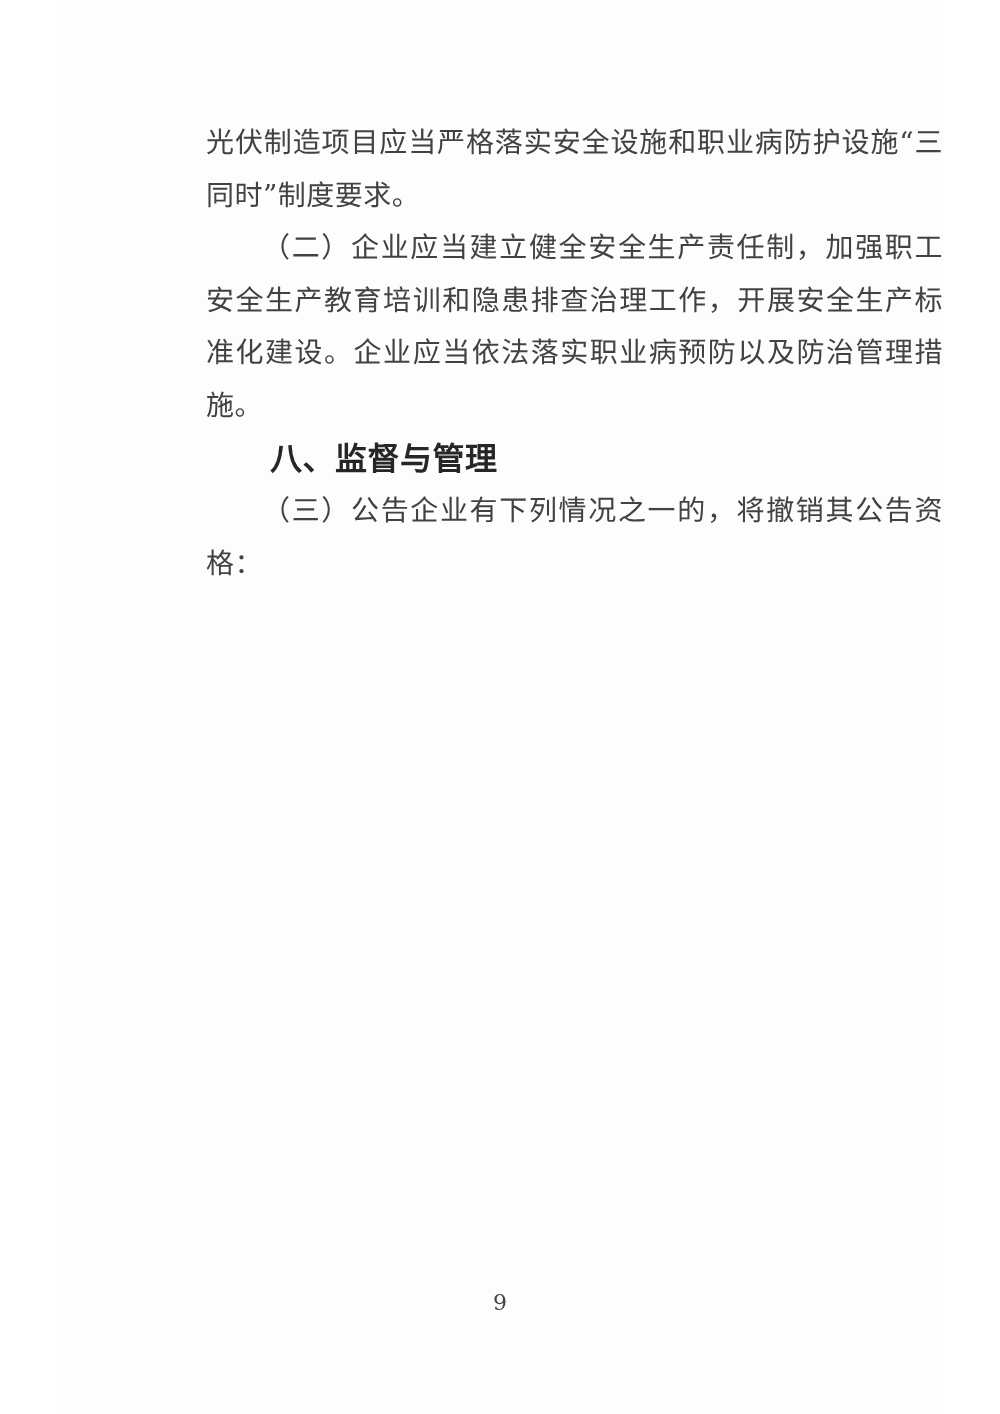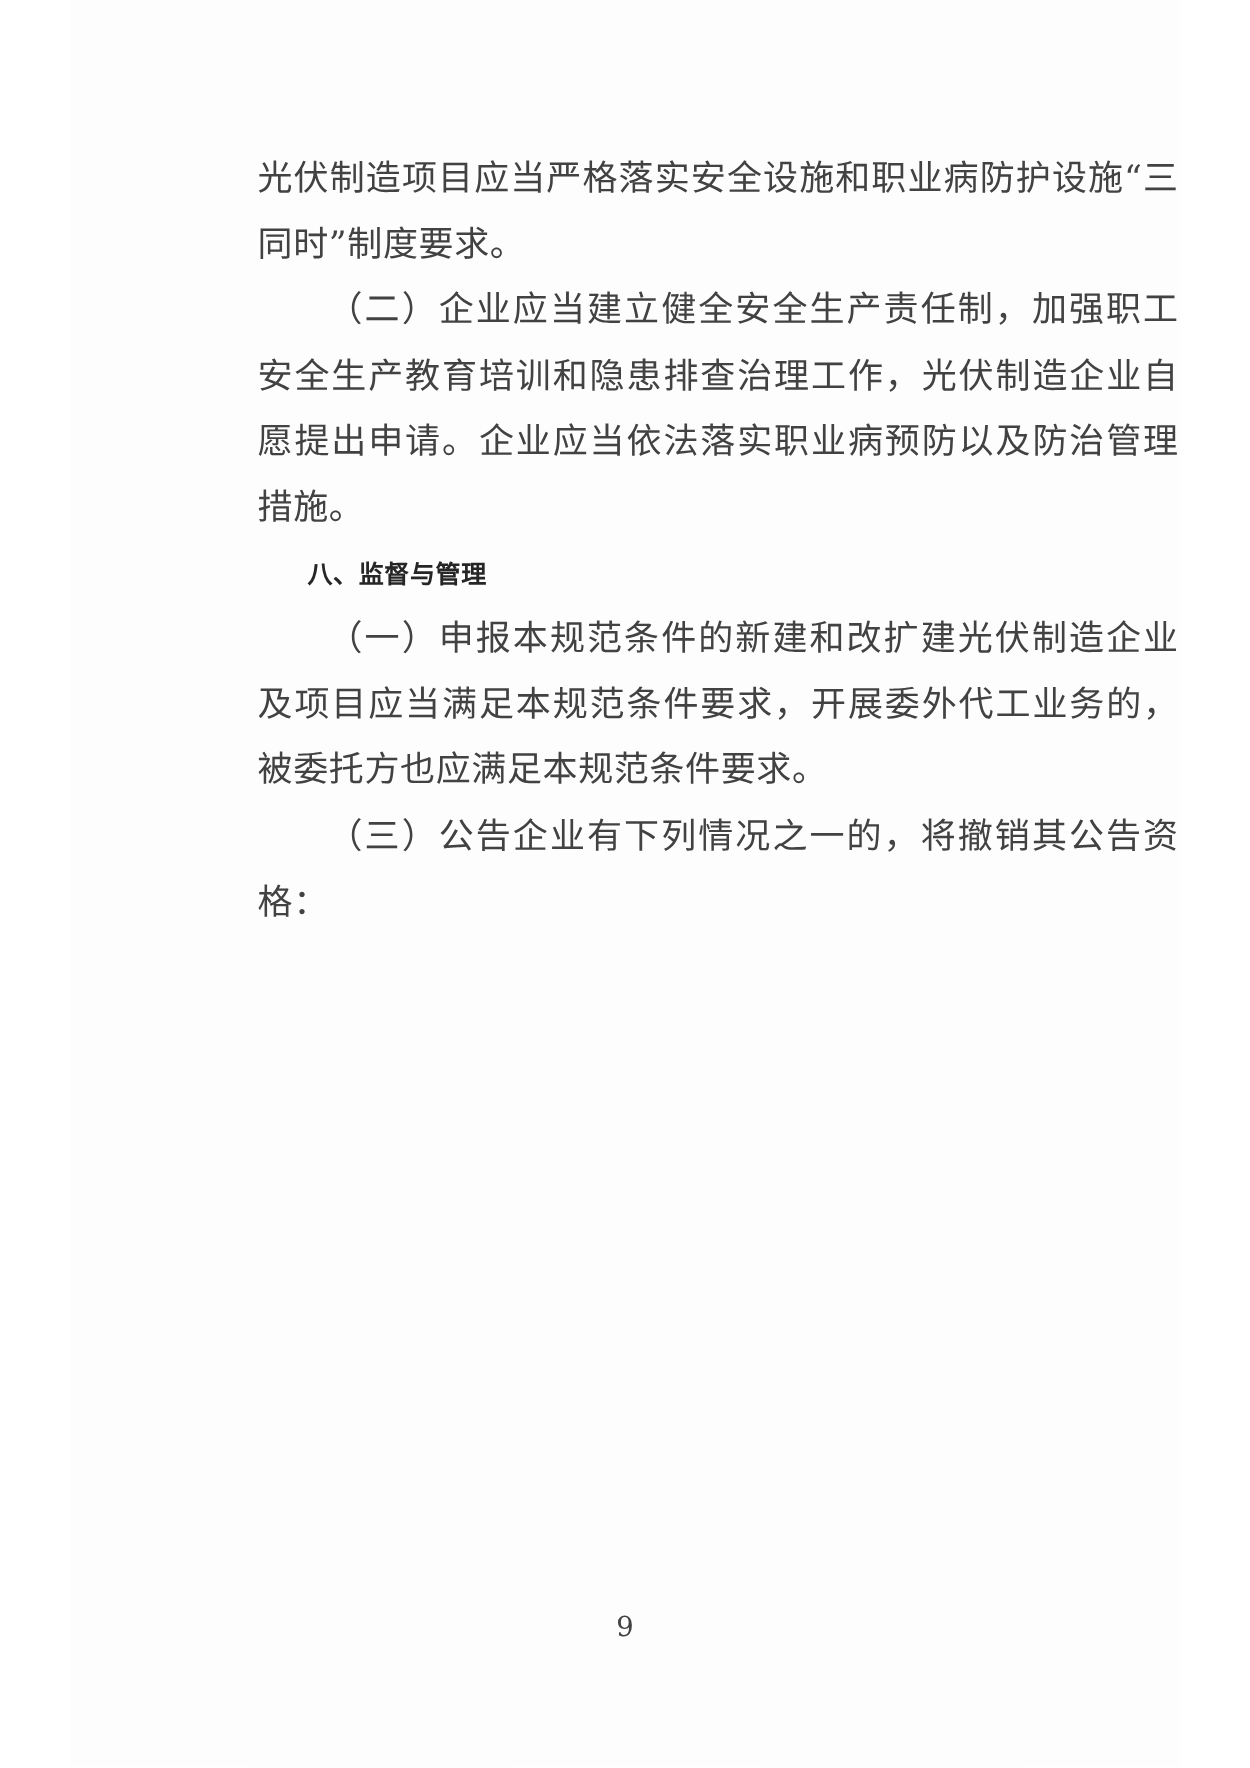--- a/index.html
+++ b/index.html
@@ -35,21 +35,21 @@
     text-align-last: left;
     font-weight: 400;
   }
 
   .para.indent {
     text-indent: 2em;
   }
 
   .heading {
     font-family: "DejaVu Sans", "Liberation Sans", sans-serif;
-    font-size: 20px;
+    font-size: 32px;
     line-height: 52.6px;
     letter-spacing: 0.5px;
     font-weight: 700;
     color: var(--heading-color, #262626);
     text-indent: 2em;
   }
 
   .footer {
     position: absolute;
     top: 1290px;
@@ -61,25 +61,24 @@
     font-family: "DejaVu Serif", "Liberation Serif", serif;
   }
 </style>
 </head>
 <body>
 
 <div class="page">
   <div class="content">
     <p class="para">光伏制造项目应当严格落实安全设施和职业病防护设施“三同时”制度要求。</p>
 
-    <p class="para indent">（二）企业应当建立健全安全生产责任制，加强职工安全生产教育培训和隐患排查治理工作，光伏制造企业自愿提出申请。企业应当依法落实职业病预防以及防治管理措施。</p>
+    <p class="para indent">（二）企业应当建立健全安全生产责任制，加强职工安全生产教育培训和隐患排查治理工作，开展安全生产标准化建设。企业应当依法落实职业病预防以及防治管理措施。</p>
 
 
     <h2 class="heading">八、监督与管理</h2>
 
-    <p class="para indent">（一）申报本规范条件的新建和改扩建光伏制造企业及项目应当满足本规范条件要求，开展委外代工业务的，被委托方也应满足本规范条件要求。</p>
 
 
     <p class="para indent">（三）公告企业有下列情况之一的，将撤销其公告资格：</p>
   </div>
 
   <div class="footer">9</div>
 </div>
 
 </body></html>

